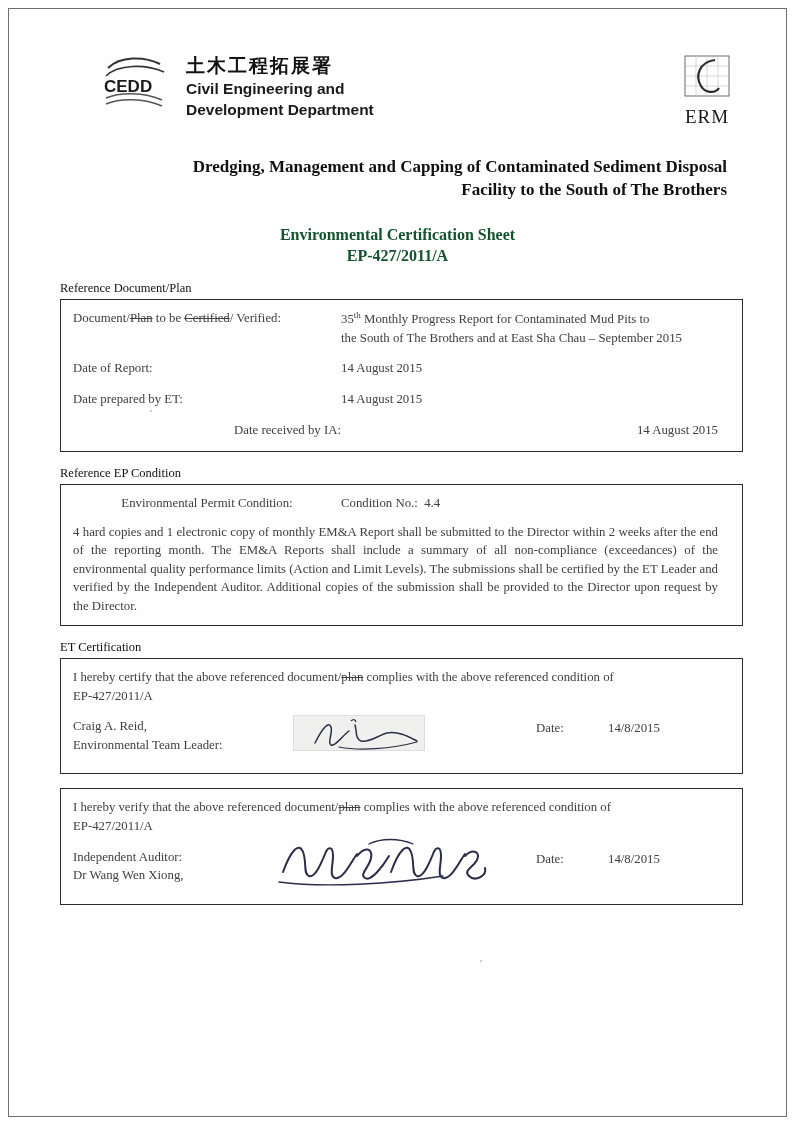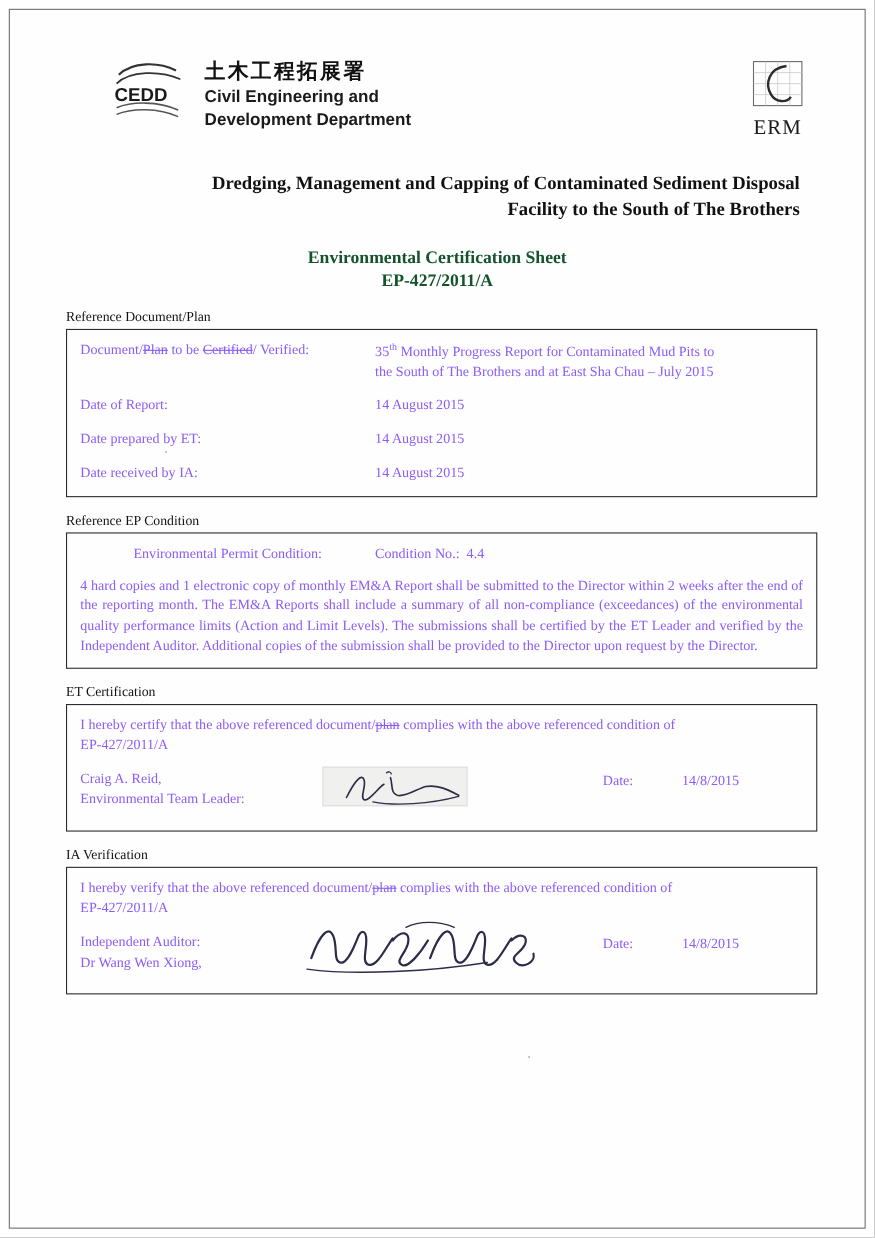--- a/index.html
+++ b/index.html
@@ -113,34 +113,34 @@
   .section { margin-top: 14px; }
   .section-label {
     font-size: 12.5px;
     font-weight: normal;
     color: #111;
     margin: 0 0 3px 12px;
   }
   .box {
     border: 1px solid #2b2b2b;
     box-sizing: border-box;
-    padding: 9px 12px 10px 12px;
+    padding: 9px 24px 10px 12px;
     font-size: 12.8px;
-    color: #8b5cf6;
+    color: #404040;
     line-height: 1.45;
     margin: 0 4px 0 12px;
   }
 
   
   .ref-row {
     display: flex;
     align-items: flex-start;
     margin-bottom: 12px;
   }
-  .ref-row:last-child { margin-bottom: 2px; }
+  .ref-row:last-child { margin-bottom: 2px; text-align: right; }
   .ref-key { width: 268px; flex: none; }
   .ref-val { flex: 1; }
   .strike { text-decoration: line-through; }
 
   
   .epc-head {
     display: flex;
     margin-bottom: 10px;
     text-align: center;
   }
@@ -254,21 +254,21 @@
     <div class="section">
       <div class="section-label">Reference Document/Plan</div>
       <div class="box">
 
         <div class="ref-row">
           <div class="ref-key">
             <span>Document/</span><span class="strike">Plan</span><span> to be </span><span class="strike">Certified</span><span>/ Verified:</span>
           </div>
           <div class="ref-val">
             <div>35<sup>th</sup> Monthly Progress Report for Contaminated Mud Pits to</div>
-            <div>the South of The Brothers and at East Sha Chau – July 2015</div>
+            <div>the South of The Brothers and at East Sha Chau – September 2015</div>
           </div>
         </div>
 
         <div class="ref-row">
           <div class="ref-key">Date of Report:</div>
           <div class="ref-val">14 August 2015</div>
         </div>
 
         <div class="ref-row">
           <div class="ref-key">Date prepared by  ET:</div>
@@ -319,21 +319,20 @@
               </svg>
             </div>
           </div>
           <div class="date-key">Date:</div>
           <div class="date-val">14/8/2015</div>
         </div>
       </div>
     </div>
 
     <div class="section">
-      <div class="section-label">IA Verification</div>
       <div class="box">
         <div class="cert-line">
           <span>I hereby verify that the above referenced document/</span><span class="strike">plan</span><span> complies with the above referenced condition of</span>
           <div>EP-427/2011/A</div>
         </div>
         <div class="cert-row">
           <div class="cert-name">
             <div>Independent Auditor:</div>
             <div>Dr Wang Wen Xiong,</div>
           </div>

